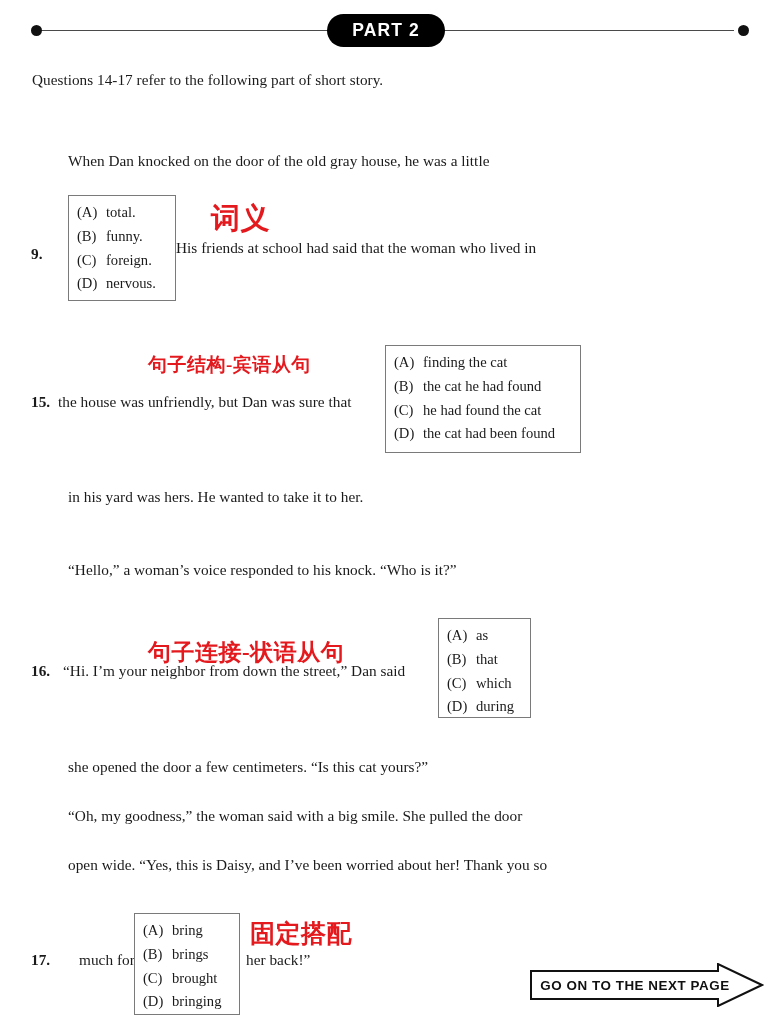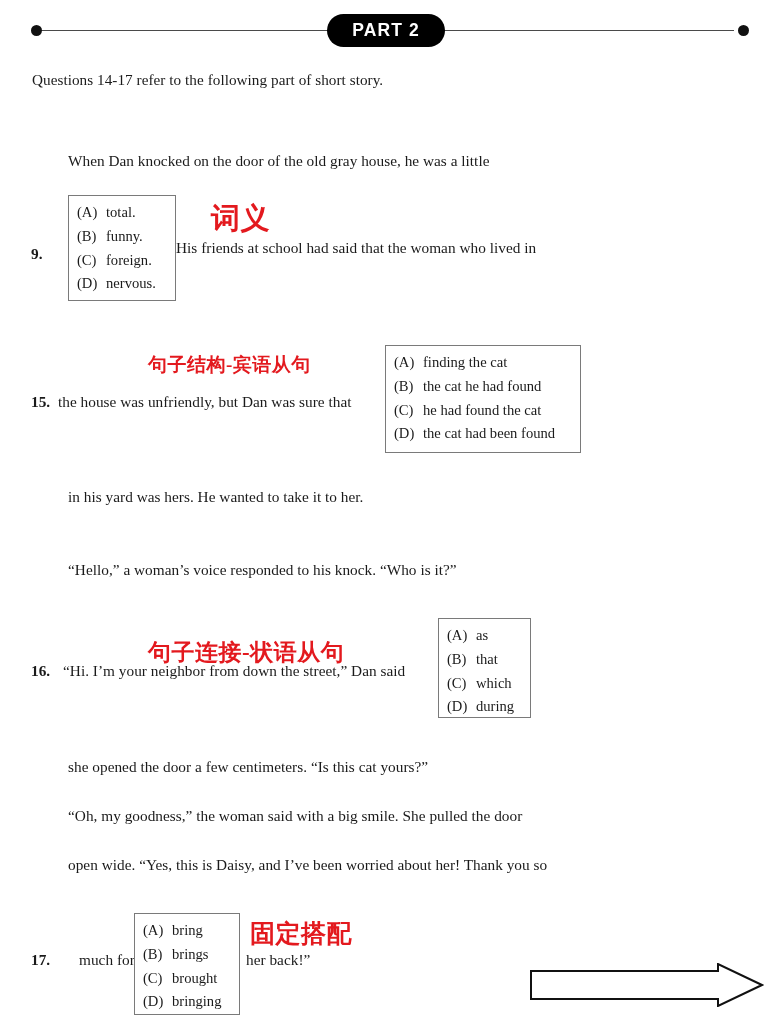--- a/index.html
+++ b/index.html
@@ -273,13 +273,14 @@
 </div>
 
 <div class="annot" style="left:250px; top:917px; font-size:25px;">固定搭配</div>
 
 <div class="qtext" style="left:246px; top:951px;">her back!”</div>
 
 <div class="next-page">
   <svg width="234" height="44" viewBox="0 0 234 44">
     <polygon points="1,8 188,8 188,1 232,22 188,43 188,36 1,36" fill="#ffffff" stroke="#111111" stroke-width="2" stroke-linejoin="miter"></polygon>
   </svg>
+  <div class="np-label">GO ON TO THE NEXT PAGE</div>
 </div>
 
 </body></html>

